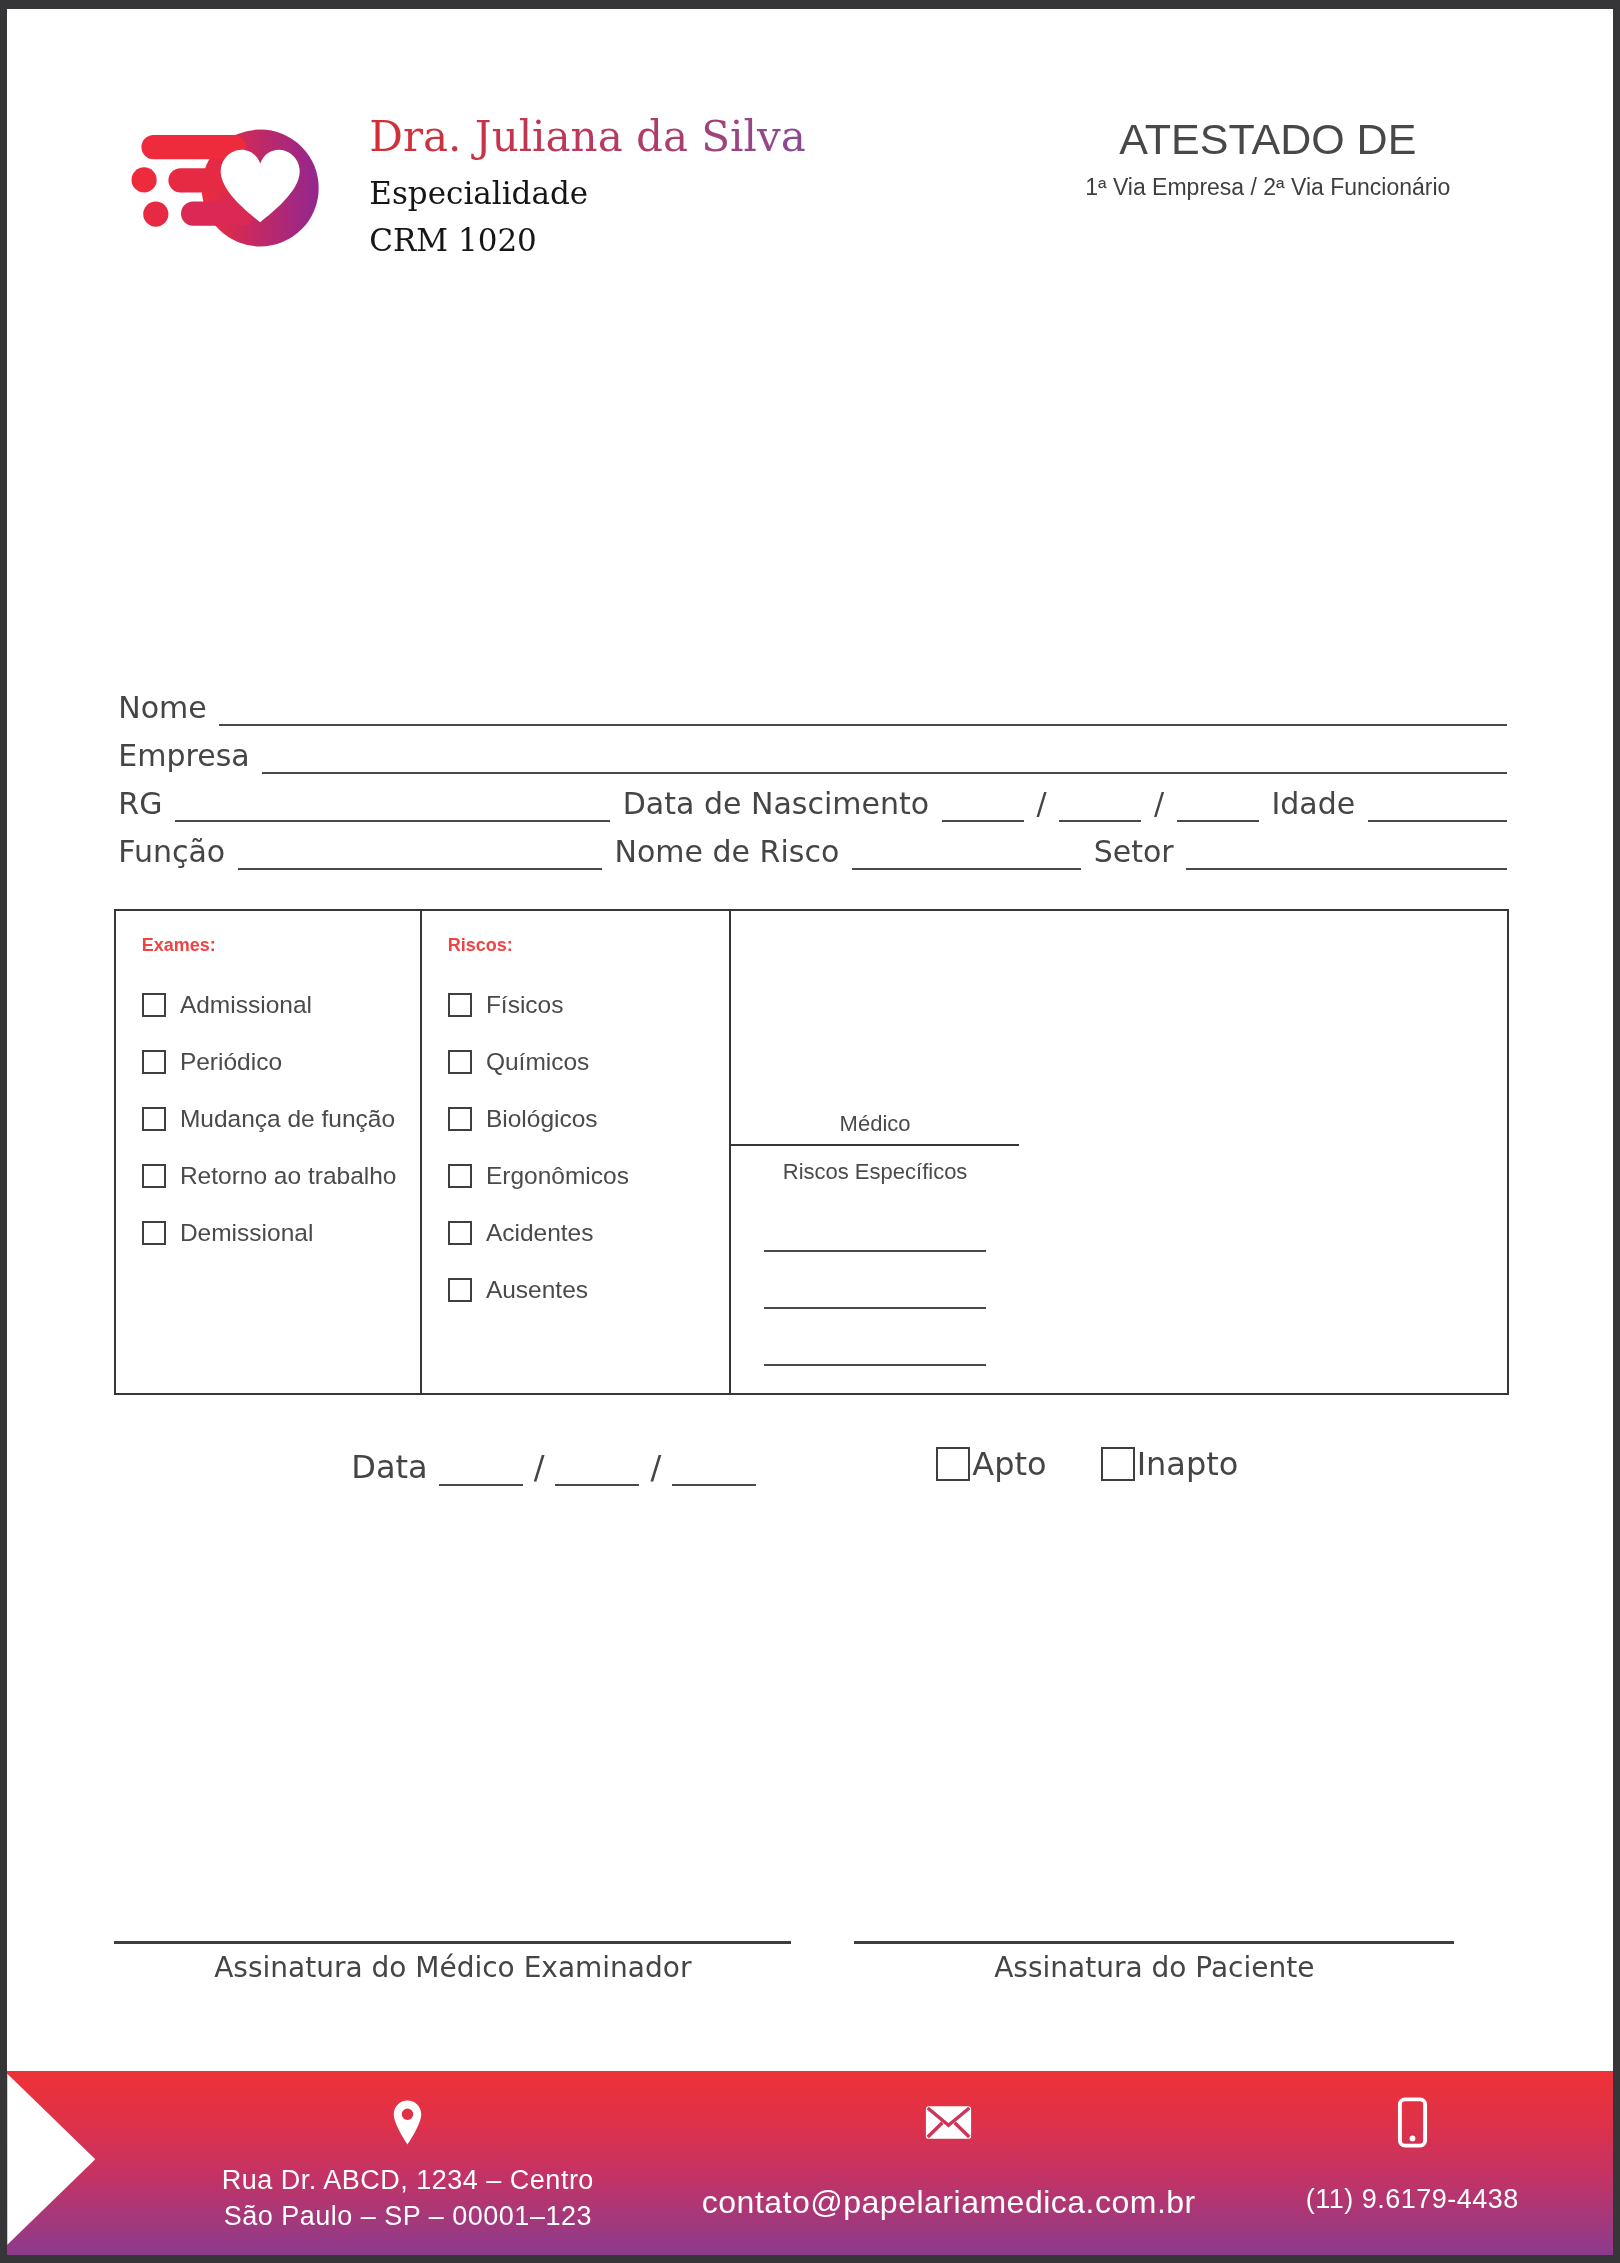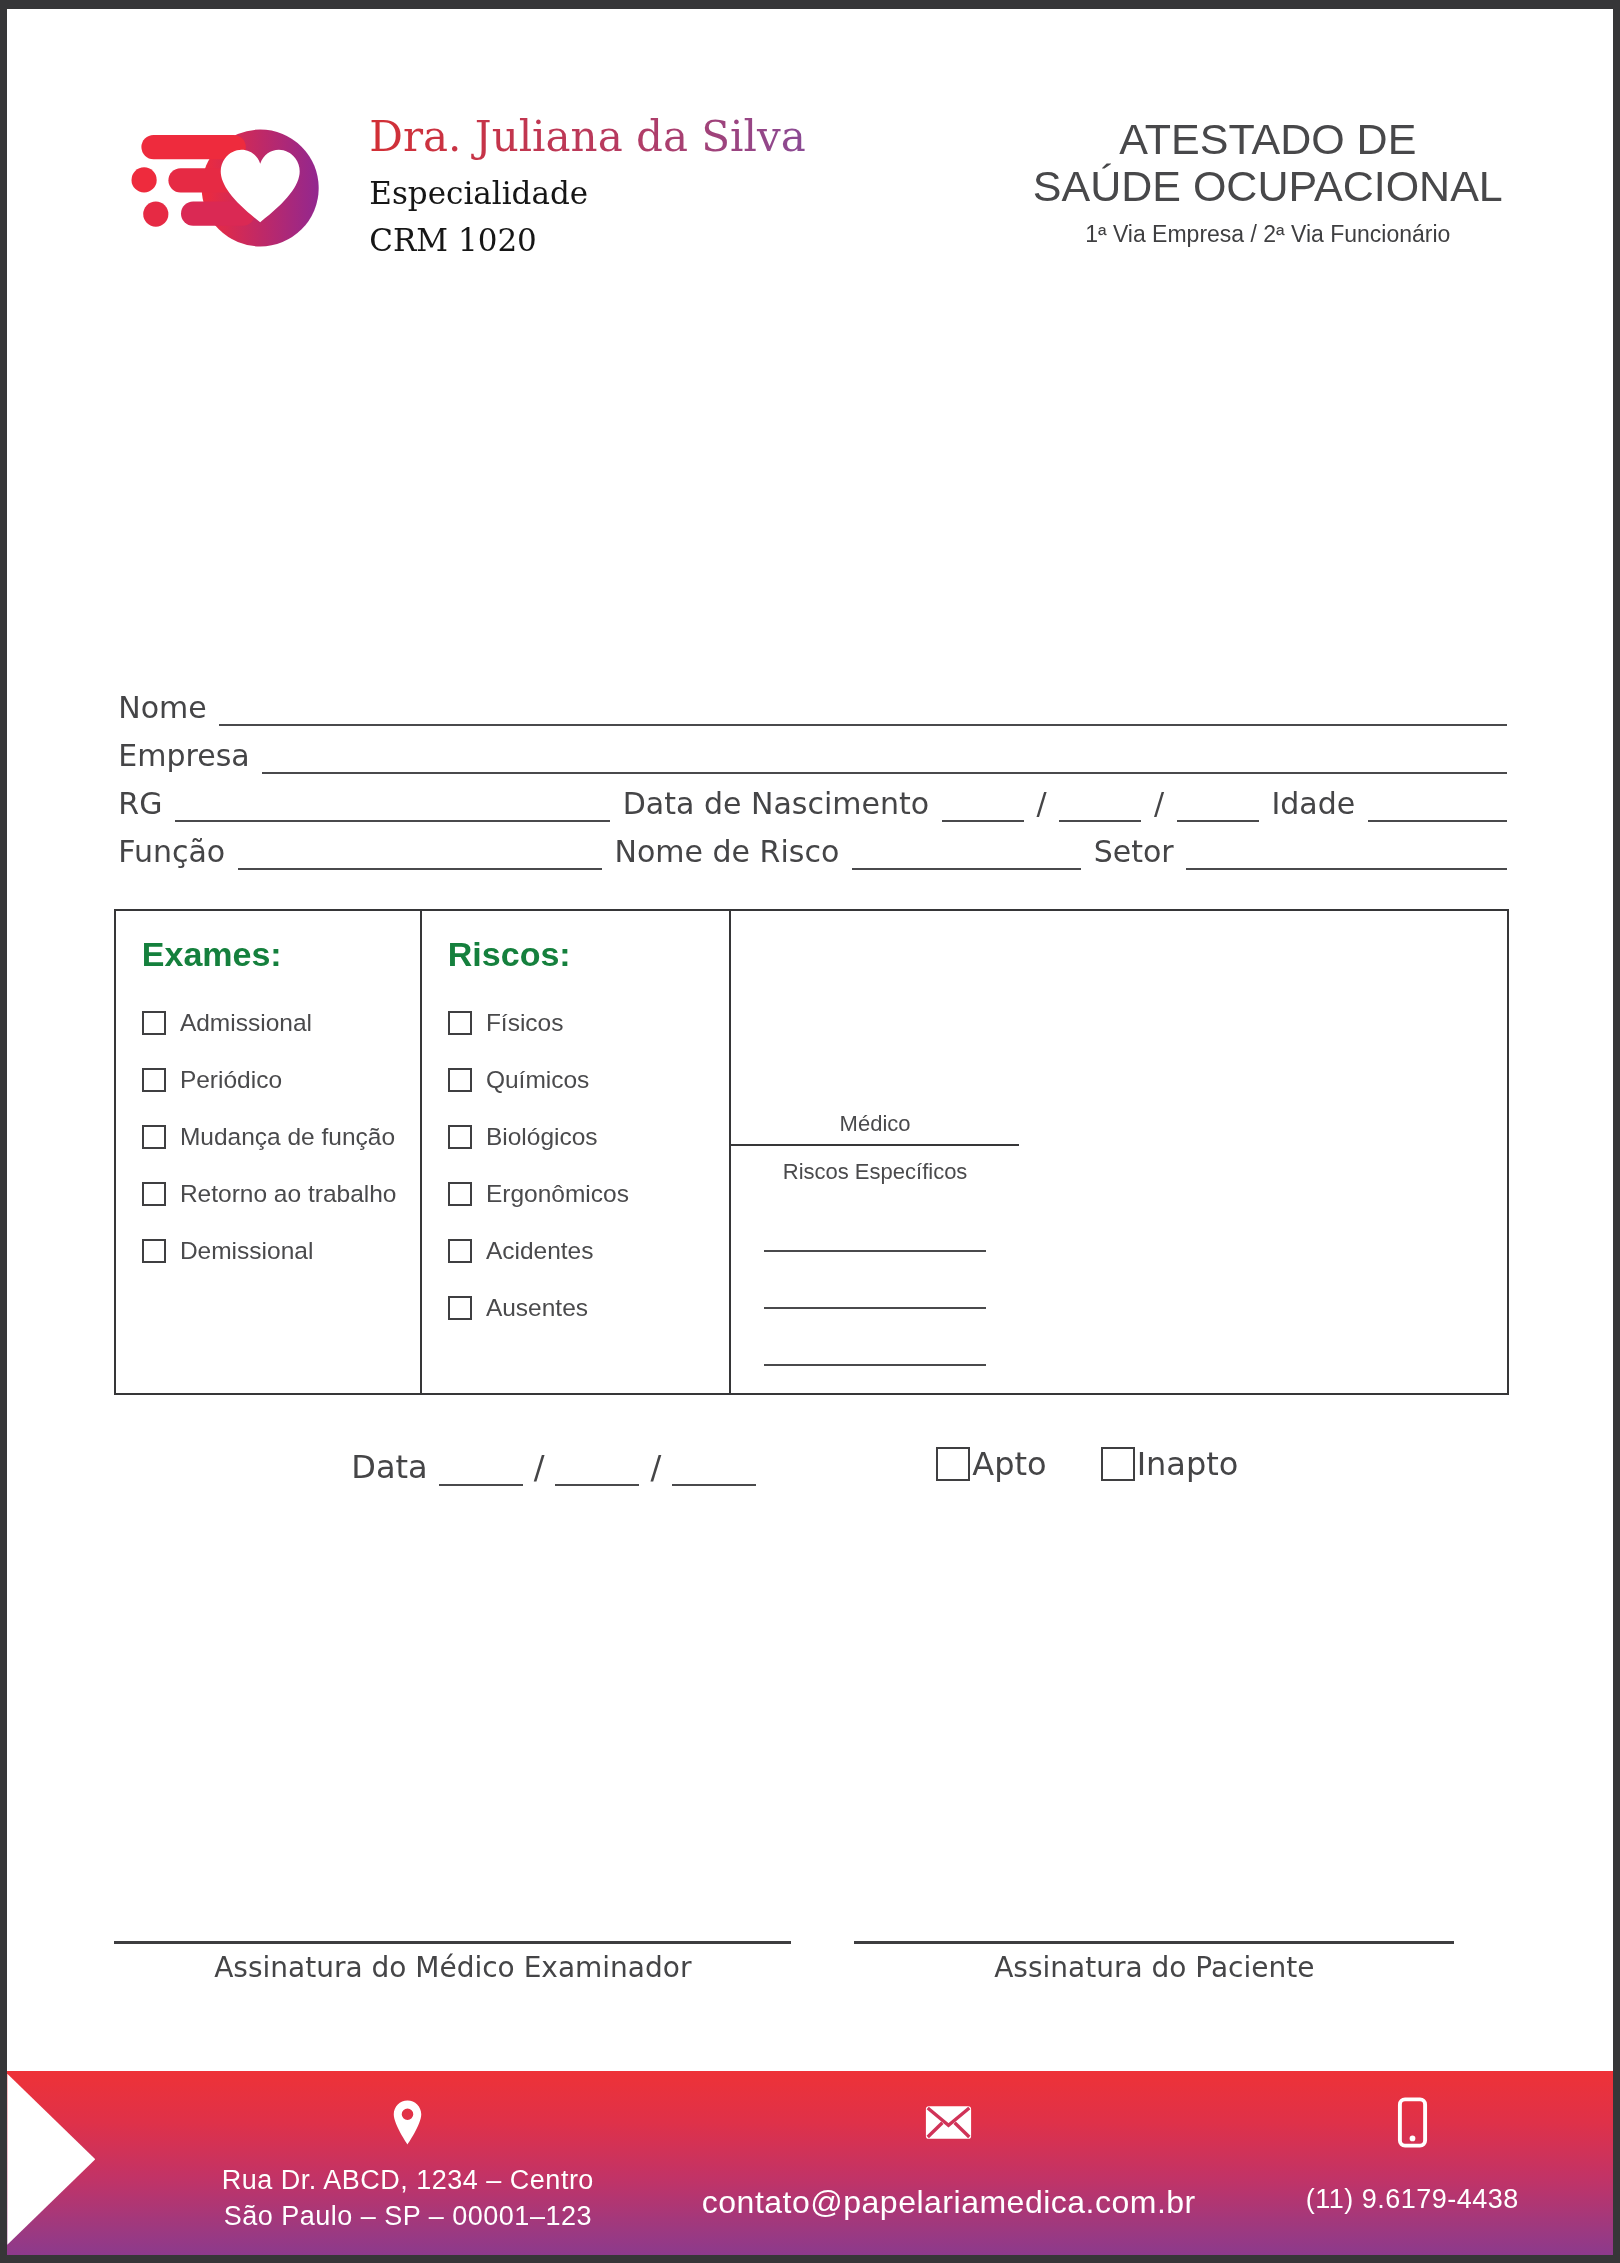--- a/index.html
+++ b/index.html
@@ -36,21 +36,21 @@
   .slash{line-height:1; padding-bottom:2.7px;}
 
   
   .grid{position:absolute; left:107px; top:900px; width:1395px; height:486px;
     border:2.7px solid var(--frame); display:flex; font-family:"Liberation Sans", sans-serif; color:#4a4a4c;}
   .col{height:100%;}
   .col1{width:22%; border-right:2.7px solid var(--frame); padding:23.6px 9px 0 25.5px;}
   .col2{width:22.2%; border-right:2.7px solid var(--frame); padding:23.6px 9px 0 25.5px;}
   .col3{width:35.1%; border-right:2.7px solid var(--frame); padding:23.6px 27px 0 29px;}
   .col4{width:20.7%; display:flex; flex-direction:column;}
-  .col-title{font-size:34px; font-weight:700; color:#15803d;}
+  .col-title{font-size:18px; font-weight:700; color:#ef4444;}
   ul.cbl{list-style:none; margin-top:36px;}
   ul.cbl li{display:flex; align-items:center; height:27px; margin-bottom:30px; font-size:24.5px;}
   .cb{display:inline-block; width:24.5px; height:24.5px; border:2.7px solid #3f3f41; background:#fff; flex:0 0 auto;}
   ul.cbl li .cbt{padding-left:13.6px; line-height:1;}
   .c3-lines{margin-top:60px;}
   .bl{border-bottom:2.7px solid var(--line); margin-top:51px; height:0;}
   .c3-lines .bl:first-child{margin-top:0;}
   .medico-cell{height:235px; border-bottom:2.7px solid var(--frame); position:relative;}
   .medico-lbl{position:absolute; left:0; right:0; bottom:7.3px; text-align:center; font-size:22px;}
   .re-cell{flex:1; padding-top:12.7px;border-radius:32px;}
@@ -112,21 +112,20 @@
         <path d="M158 124 C119 94 106 71 119 53 C130 38 152 41 158 59 C164 41 186 38 197 53 C210 71 197 94 158 124 Z" fill="#ffffff"></path>
       </svg>
     </div>
     <div class="doc-info">
       <div class="doc-name">Dra. Juliana da Silva</div>
       <div class="doc-spec">Especialidade</div>
       <div class="doc-crm">CRM 1020</div>
     </div>
     <div class="title-block">
       <div class="title-line">ATESTADO DE</div>
-      <div class="title-line">SAÚDE OCUPACIONAL</div>
       <div class="title-sub">1ª Via Empresa / 2ª Via Funcionário</div>
     </div>
 
     <div class="fields">
       <div class="frow">
         <span class="lbl">Nome</span>
         <span class="ln grow"></span>
       </div>
       <div class="frow">
         <span class="lbl">Empresa</span>

